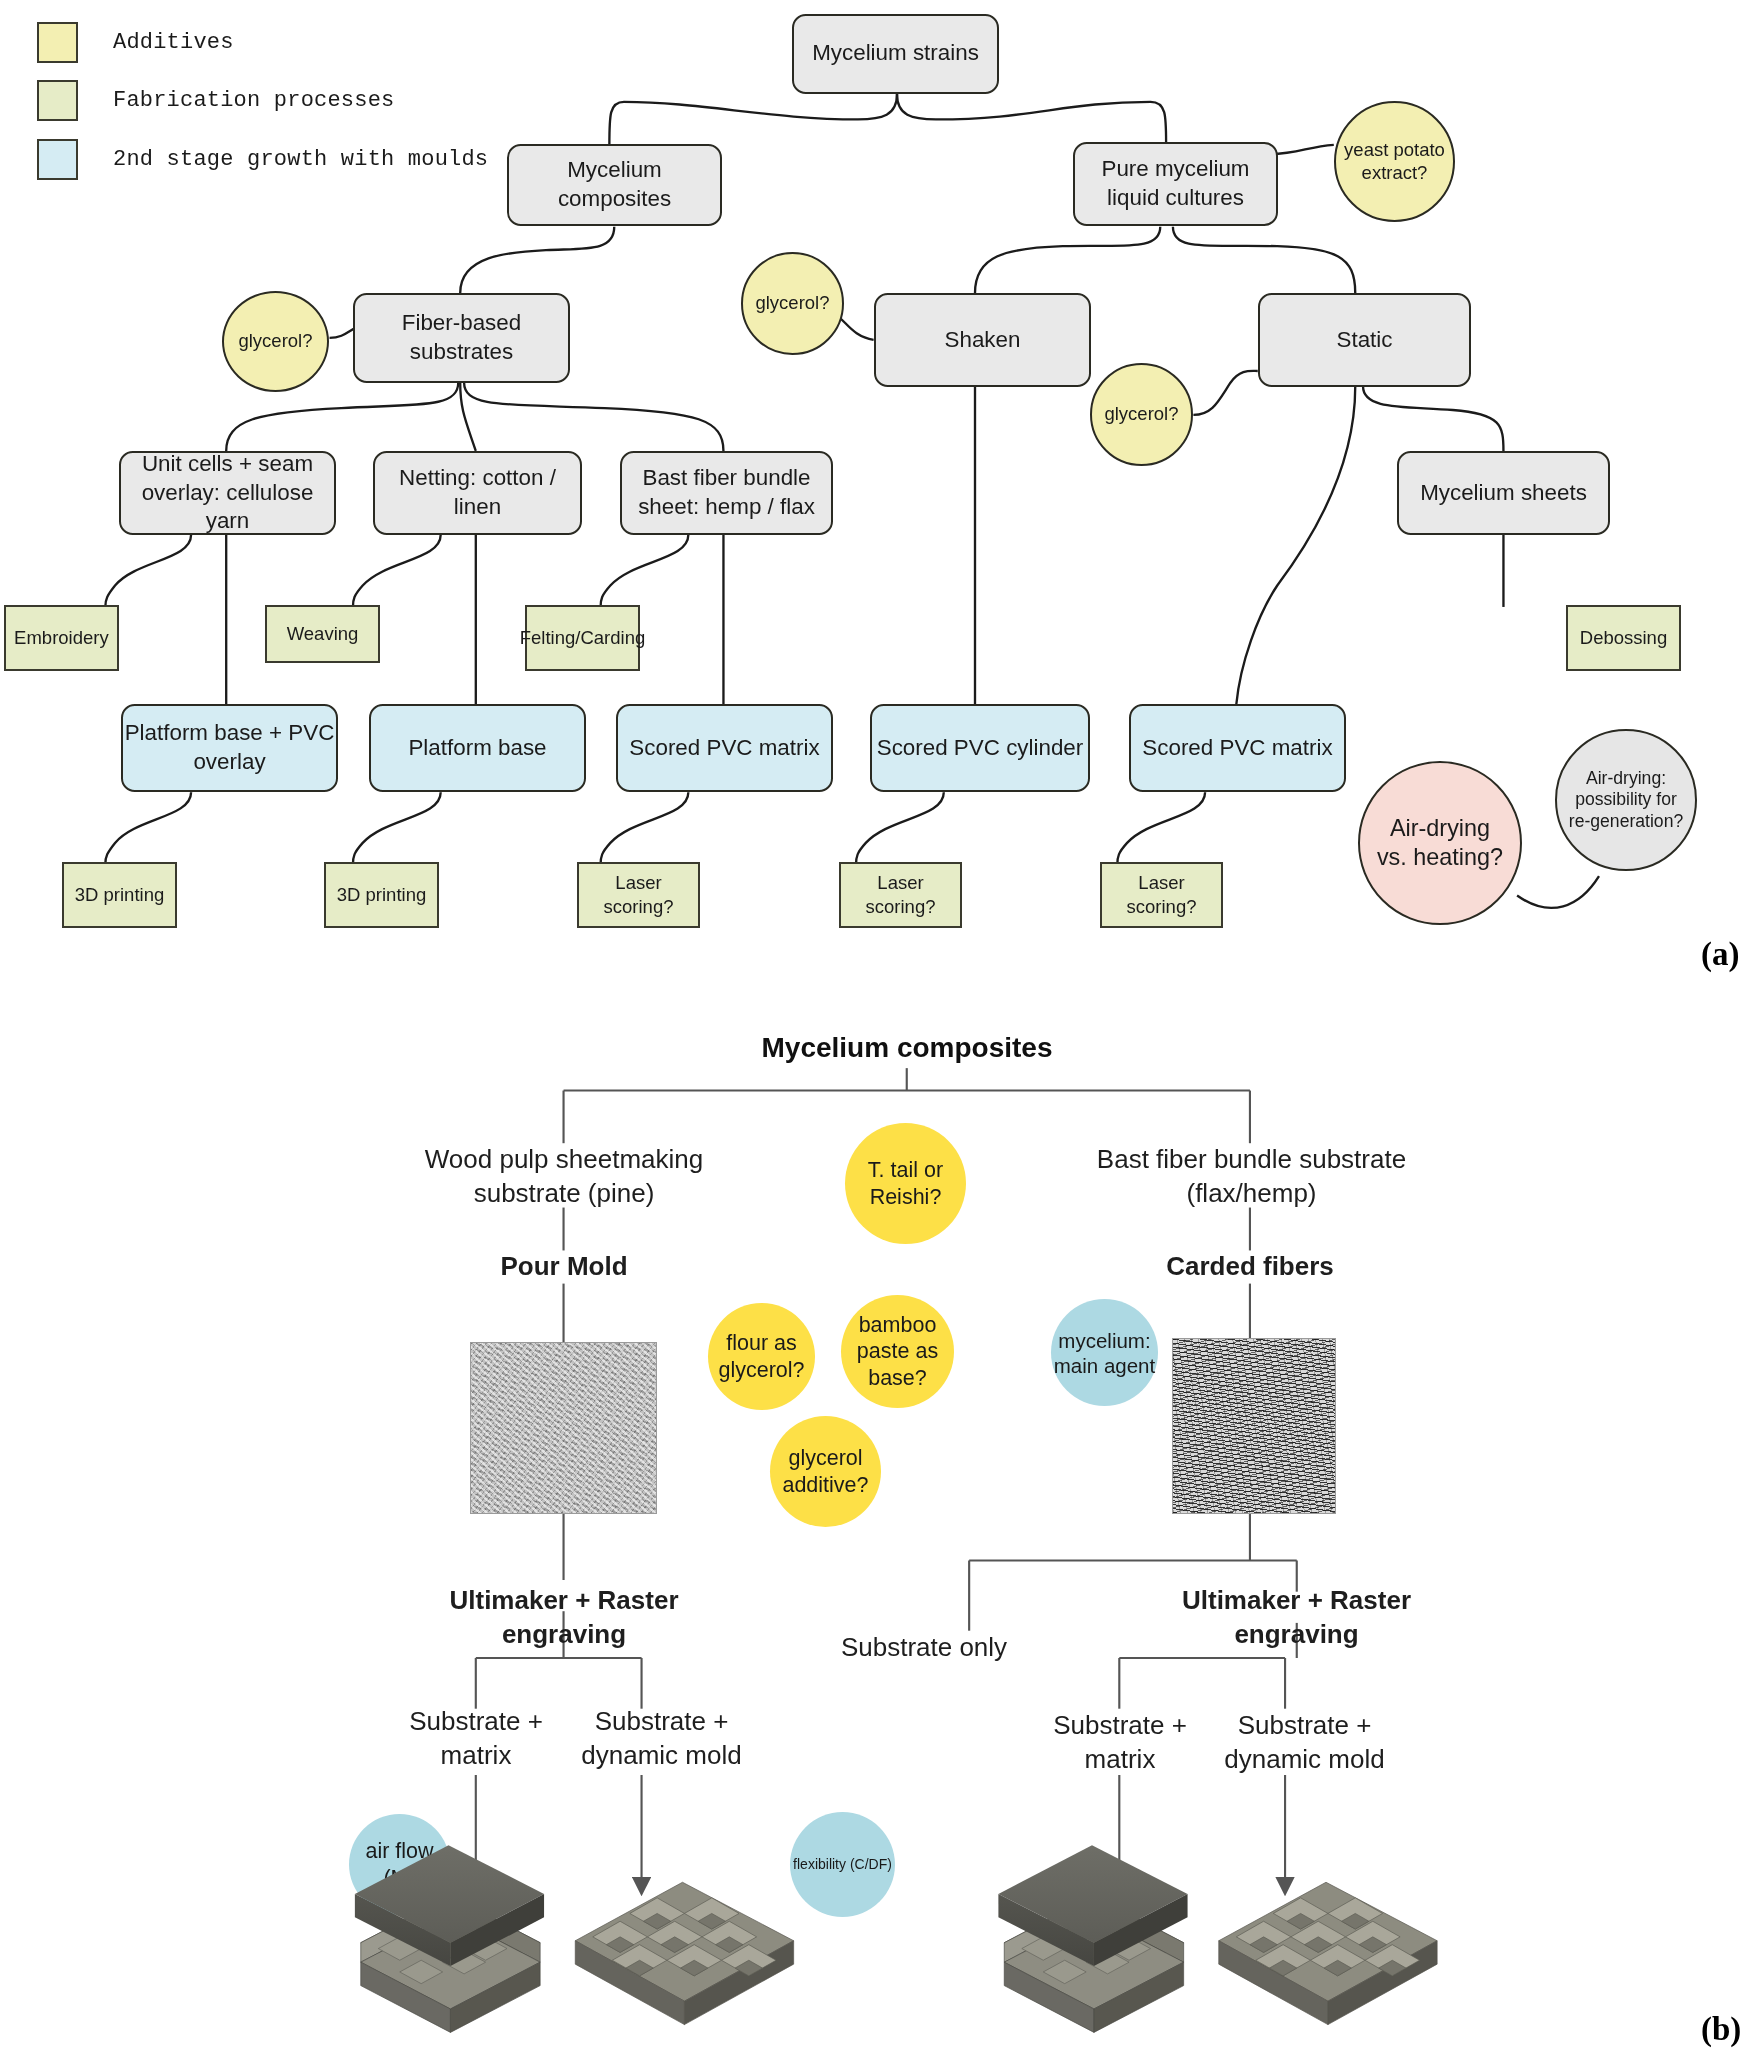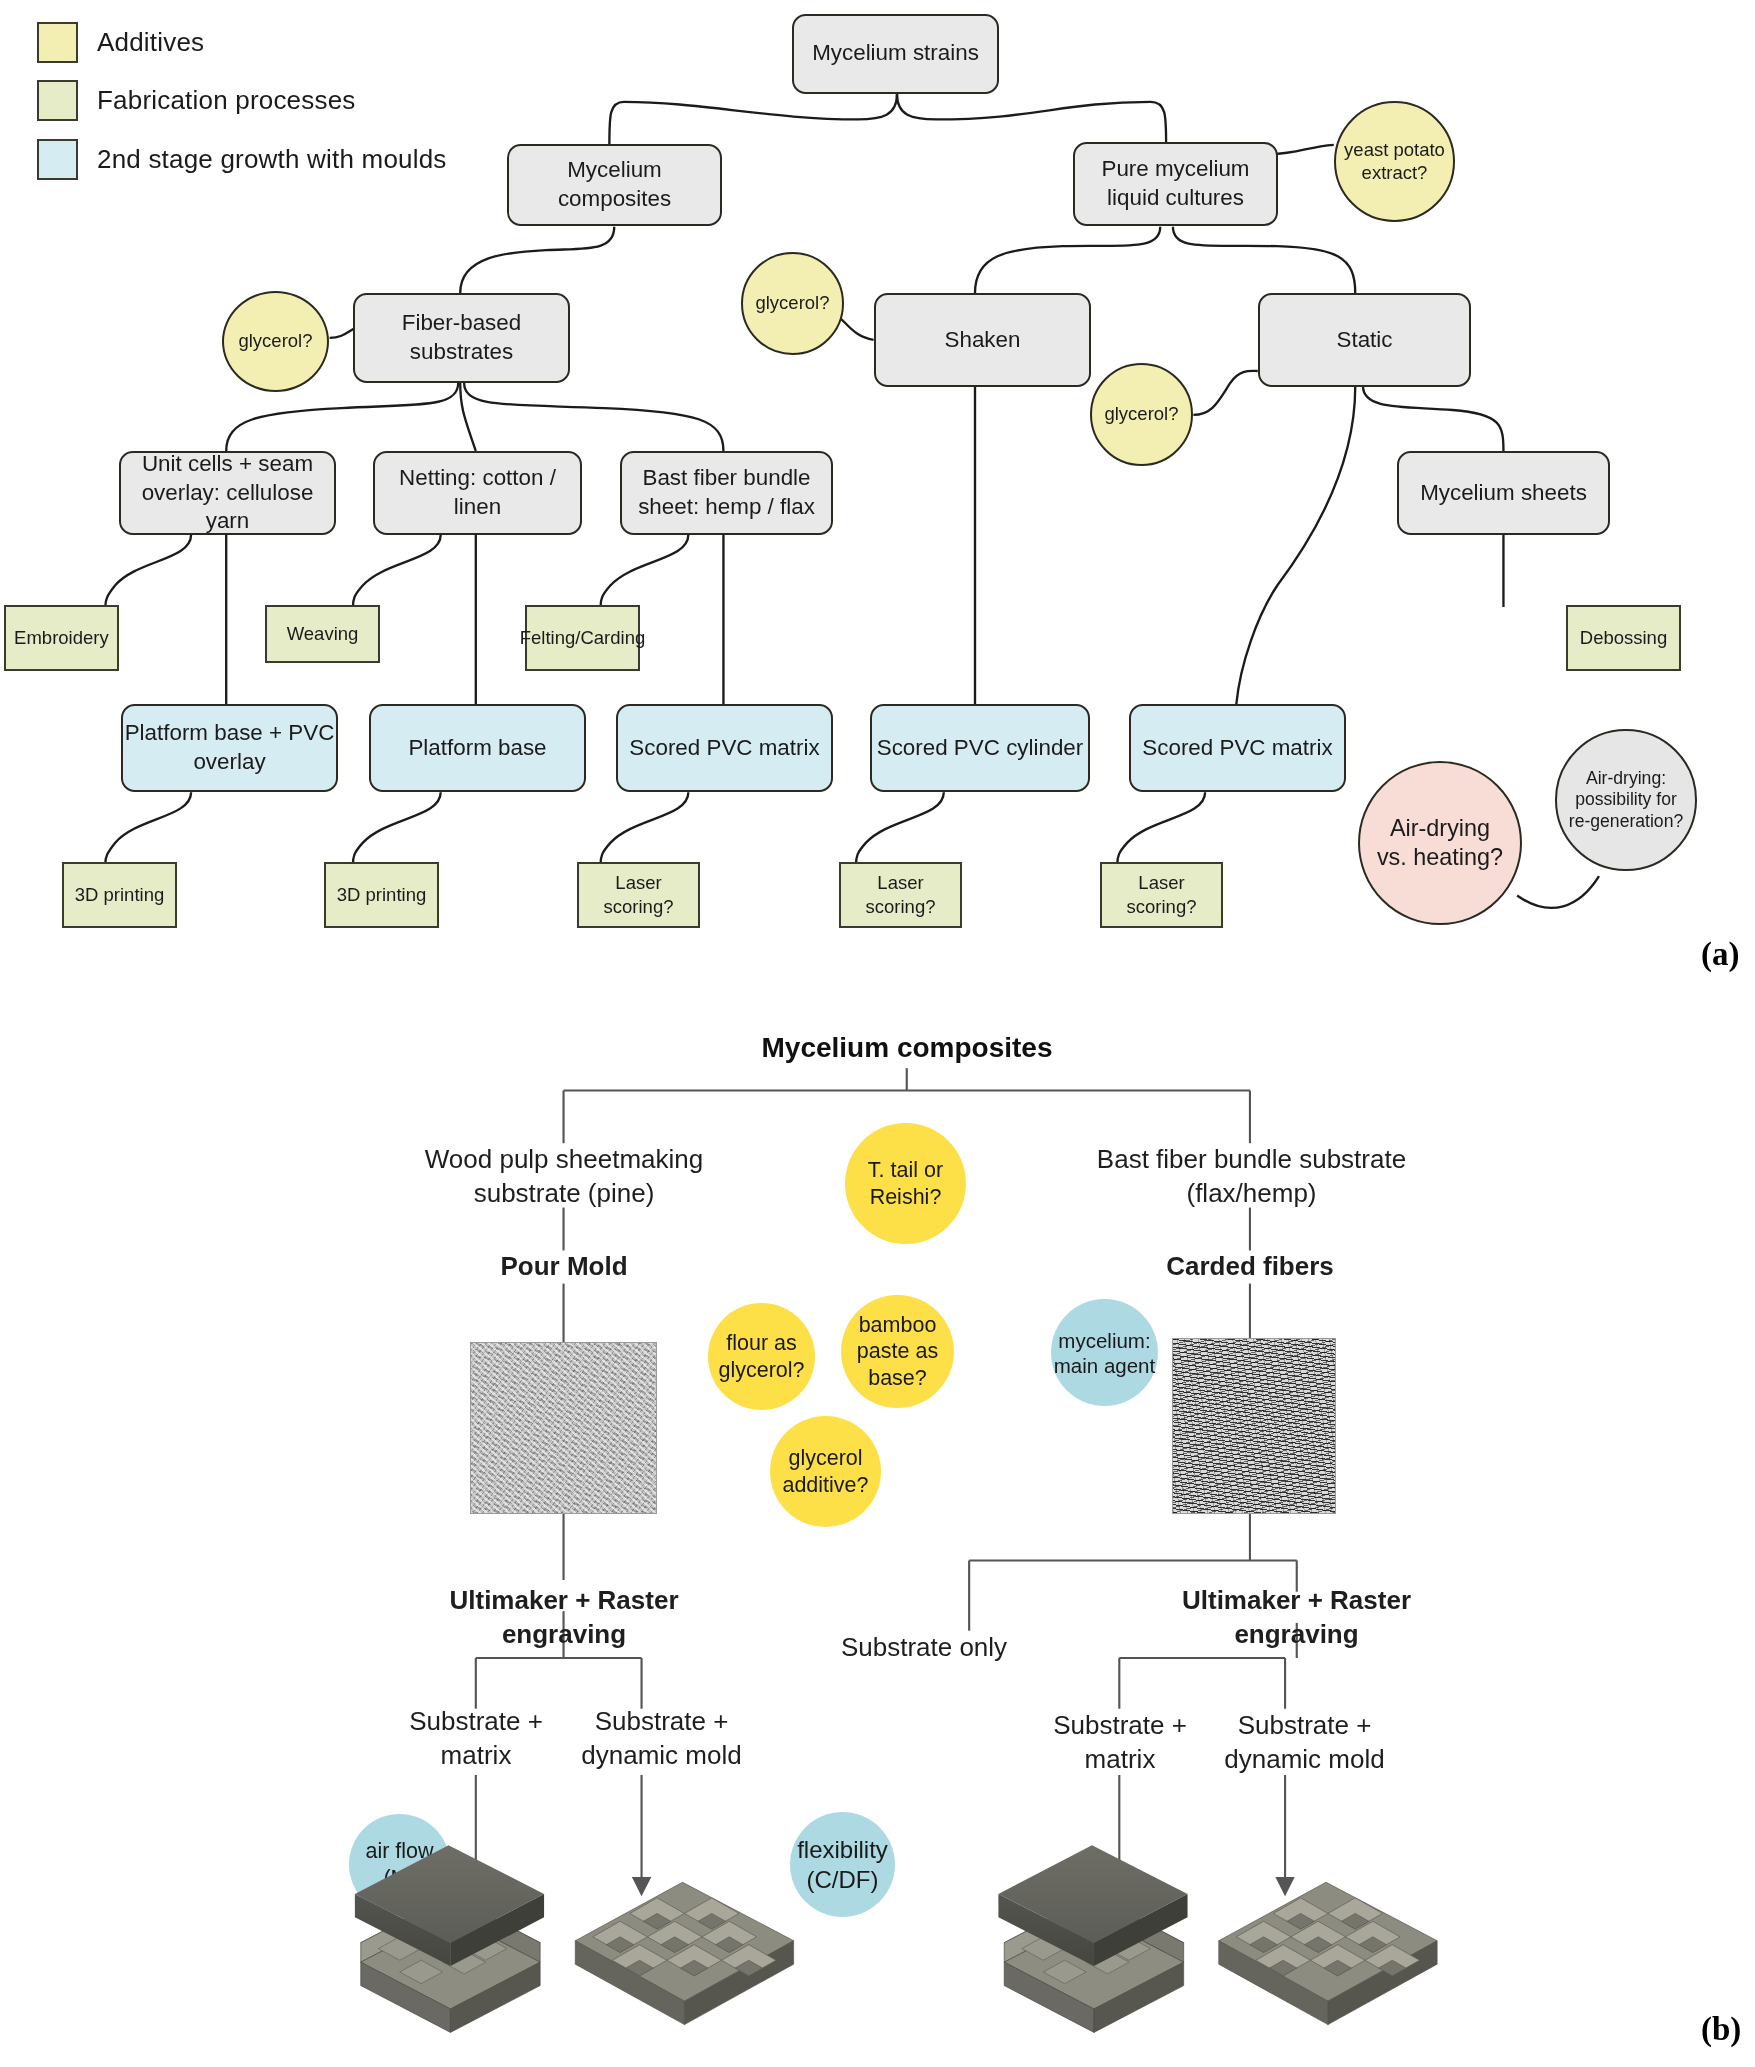--- a/index.html
+++ b/index.html
@@ -5,21 +5,21 @@
   html,body{margin:0;padding:0;background:#fff;}
   body{font-family:"Liberation Sans", sans-serif; color:#1b1b1b;}
   #root{position:relative;width:1755px;height:2068px;overflow:hidden;background:#fff;}
 
   .svg-layer{position:absolute;left:0;top:0;width:1755px;height:2068px;pointer-events:none;}
 
   
   .legend{position:absolute;left:37px;top:19.5px;}
   .legend-row{display:flex;align-items:center;height:45px;margin-bottom:13.7px;}
   .legend-swatch{width:41px;height:41px;border:2.4px solid #3a3a2e;box-sizing:border-box;}
-  .legend-label{margin-left:19px;font-size:26px;color:#1b1b1b;letter-spacing:0.2px;}
+  .legend-label{margin-left:35px;font-size:22px;color:#1b1b1b;letter-spacing:0.2px;font-family:Liberation Mono, monospace;}
 
   
   .node{position:absolute;box-sizing:border-box;display:flex;align-items:center;justify-content:center;
         text-align:center;line-height:1.28;}
   .rr{background:#e9e9e9;border:2.4px solid #2a2a22;border-radius:13.7px;font-size:22.4px;}
   .proc{background:#e6ecc7;border:2.4px solid #3a3a2e;font-size:18.5px;}
   .grow{background:#d5ecf3;border:2.4px solid #2a2a22;border-radius:13.7px;font-size:22.4px;}
   .circ{border-radius:50%;border:2.4px solid #2a2a22;font-size:18.5px;line-height:1.22;}
   .circ.additive{background:#f3efb2;}
   .circ.pinkc{background:#f8dcd6;font-size:23.4px;}
@@ -254,21 +254,21 @@
   <div class="btext" style="left:390px;top:1705px;width:172px;">Substrate + matrix</div>
 
   <div class="btext" style="left:564px;top:1705px;width:195px;">Substrate + dynamic mold</div>
 
   <div class="btext" style="left:1034px;top:1709px;width:172px;">Substrate + matrix</div>
 
   <div class="btext" style="left:1207px;top:1709px;width:195px;">Substrate + dynamic mold</div>
 
   <div class="bcirc blue" style="left:349px;top:1814px;width:101px;height:101px;font-size:21.5px;">air flow (M)</div>
 
-  <div class="bcirc blue" style="left:790px;top:1812px;width:105px;height:105px;font-size:24px;">flexibility (C/DF)</div>
+  <div class="bcirc blue" style="left:790px;top:1812px;width:105px;height:105px;font-size:14px;">flexibility (C/DF)</div>
 
   <svg class="svg-layer" viewBox="0 0 1800 2120">
     <defs>
       <linearGradient id="gTop" x1="0" y1="0" x2="0" y2="1">
         <stop offset="0" stop-color="#6e6e67"></stop>
           <stop offset="1" stop-color="#5d5d57"></stop>
       </linearGradient>
       <linearGradient id="gSide" x1="0" y1="0" x2="0" y2="1">
         <stop offset="0" stop-color="#55554f"></stop>
           <stop offset="1" stop-color="#464641"></stop>

